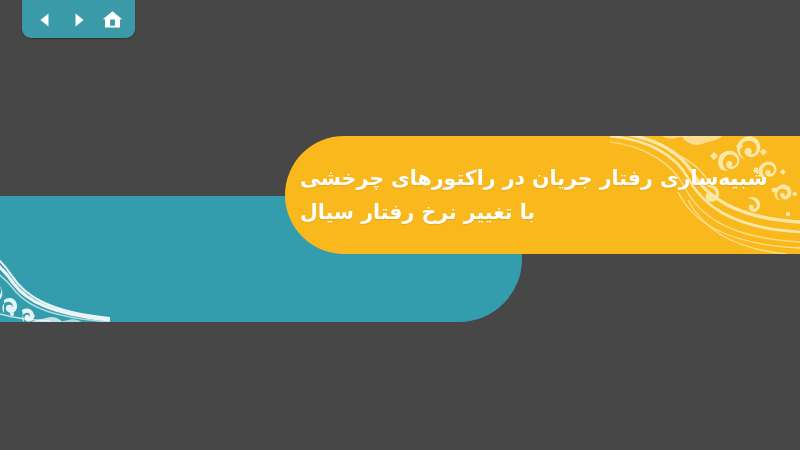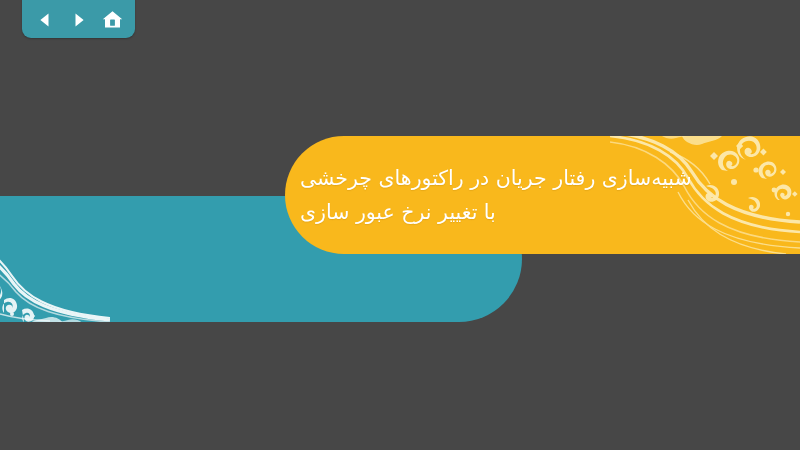--- a/index.html
+++ b/index.html
@@ -101,21 +101,21 @@
     justify-content: center;
     direction: rtl;
     box-sizing: border-box;
     padding-right: 18px;
     z-index: 5;
   }
   .title-line {
     color: #ffffff;
     font-family: "DejaVu Sans", sans-serif;
     font-size: 20.5px;
-    font-weight: normal;
+    font-weight: bold;
     line-height: 34px;
     white-space: nowrap;
     text-align: right;
     direction: rtl;
     unicode-bidi: isolate;
     text-shadow: 0 1px 1px rgba(150,100,0,0.18);
   }
 </style>
 </head>
 <body>
@@ -222,16 +222,16 @@
       <g fill="none" stroke="#fdf0c0" stroke-width="1.4" opacity="0.75">
         <path d="M190 112 C112 108 82 84 68 56"></path>
         <path d="M176 118 C118 112 92 90 78 64"></path>
         <path d="M60 16 C78 22 92 34 100 48"></path>
       </g>
     </svg>
   </div>
 
   <div id="title-block">
     <div class="title-line">شبیه‌سازی رفتار جریان در راکتورهای چرخشی</div>
-    <div class="title-line">با تغییر نرخ عبور سازی</div>
+    <div class="title-line">با تغییر نرخ رفتار سیال</div>
   </div>
 
 </div>
 
 </body></html>

